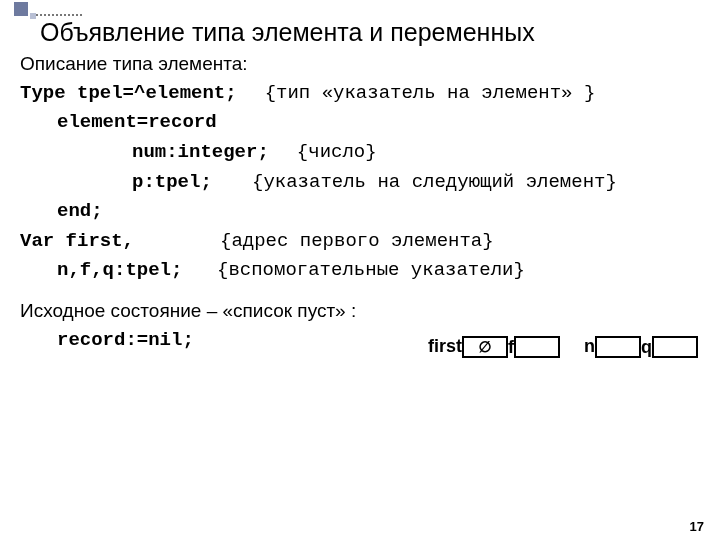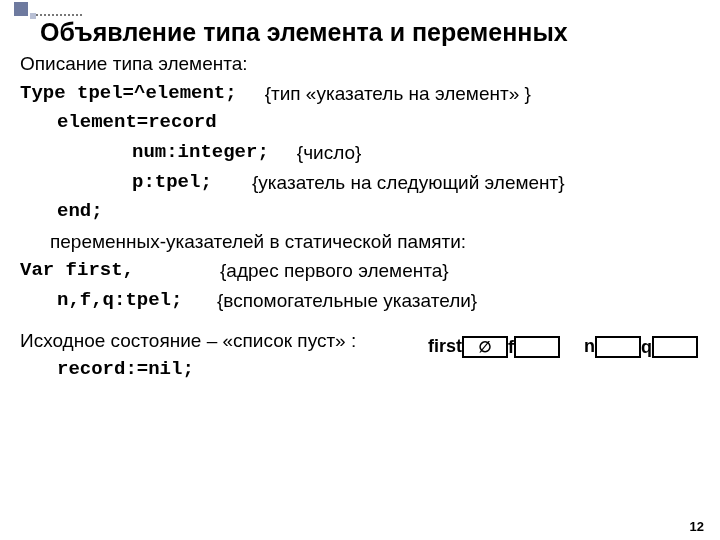--- a/index.html
+++ b/index.html
@@ -37,38 +37,38 @@
     margin-bottom: 1px;
   }
   .deco .ln {
     border-top: 2px dotted #777;
     width: 50px;
     margin-top: -6px;
     margin-left: 18px;
   }
   h1 {
     font-size: 25px;
-    font-weight: bold;
+    font-weight: normal;
     margin: 10px 0 2px 20px;
     color: #000;
   }
   .line {
     font-size: 19px;
     margin: 4px 0;
     line-height: 1.35;
   }
   .mono {
     font-family: "Courier New", monospace;
     font-weight: bold;
   }
   .indent1 { margin-left: 37px; }
   .indent2 { margin-left: 112px; }
   .row { display: flex; }
   .row > span:first-child { flex: 0 0 auto; }
-  .cmt { margin-left: 28px; font-family: Liberation Sans, sans-serif; font-weight: normal;}
+  .cmt { margin-left: 28px; font-family: Liberation Mono, monospace; font-weight: normal;}
   .para { margin-top: 14px; }
   .boxarea {
     position: absolute;
     right: 22px;
     top: 335px;
     font-size: 18px;
     font-weight: bold;
   }
   .boxrow { display:flex; align-items:center; gap:24px; }
   .cell {
@@ -116,21 +116,20 @@
     <span class="cmt">{число}</span>
   </div>
 
   <div class="line indent2 row">
     <span class="mono" style="min-width:110px">p:tpel;</span>
     <span class="cmt" style="margin-left:10px">{указатель на следующий элемент}</span>
   </div>
 
   <div class="line indent1 mono">end;</div>
 
-  <div class="line" style="margin-left:30px">переменных-указателей в статической памяти:</div>
 
   <div class="line row">
     <span class="mono" style="min-width:200px">Var first,</span>
     <span class="cmt" style="margin-left:0">{адрес первого элемента}</span>
   </div>
 
   <div class="line row indent1">
     <span class="mono" style="min-width:160px">n,f,q:tpel;</span>
     <span class="cmt" style="margin-left:0">{вспомогательные указатели}</span>
   </div>
@@ -148,14 +147,14 @@
       </div>
       <div class="cell">
         <div class="lbl">n</div>
         <div class="box"></div>
         <div class="lbl-below">q</div>
         <div class="box"></div>
       </div>
     </div>
   </div>
 
-  <div class="pgnum">12</div>
+  <div class="pgnum">17</div>
 </div>
 
 </body></html>

